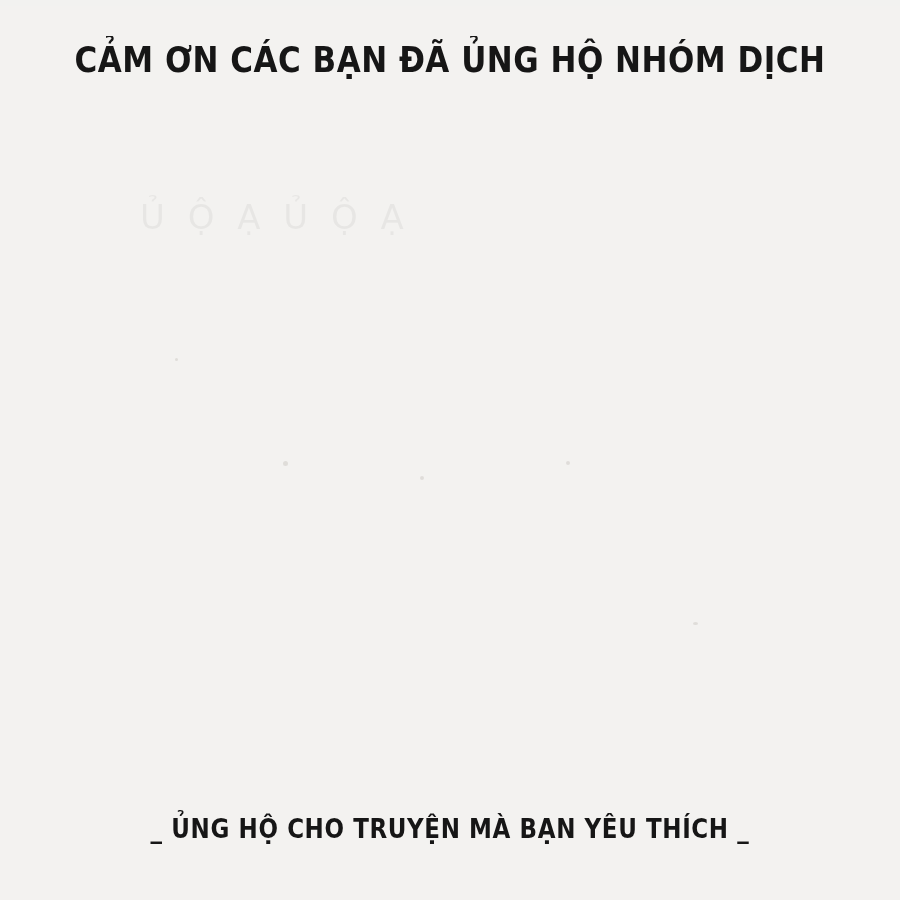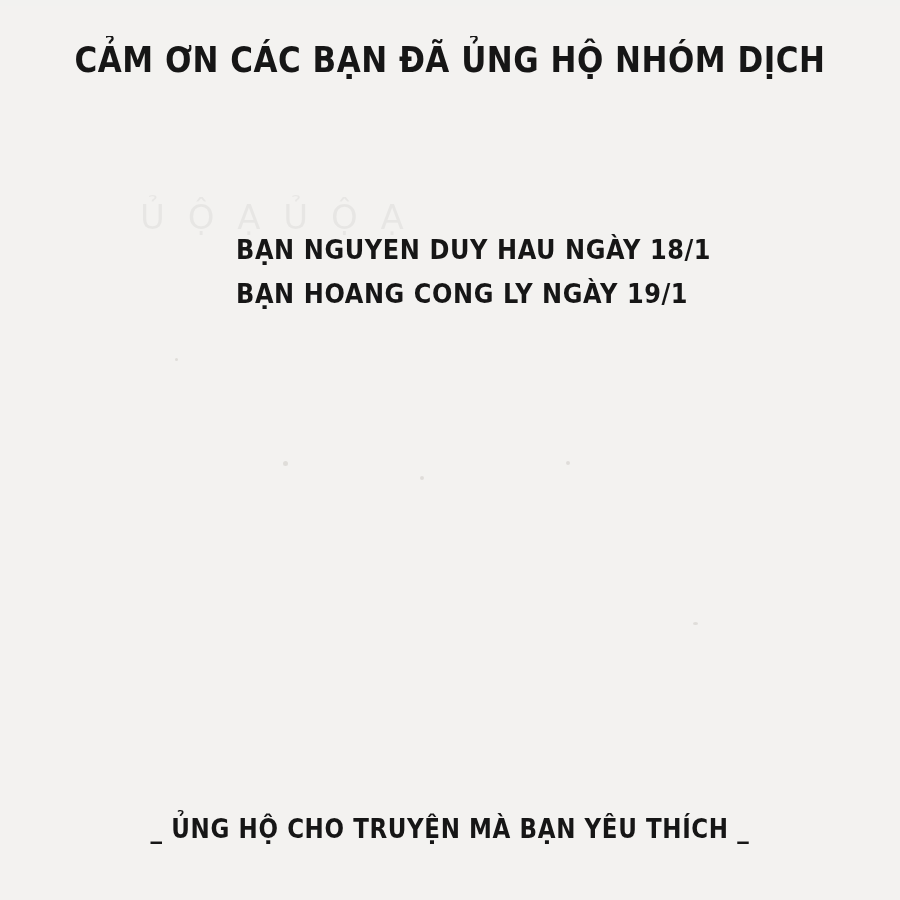--- a/index.html
+++ b/index.html
@@ -99,20 +99,16 @@
   <div class="ghost">Ủ Ộ Ạ Ủ Ộ Ạ</div>
 
   <div class="speck" style="left:283px; top:455px; width:5px; height:5px;"></div>
   <div class="speck" style="left:420px; top:470px; width:4px; height:4px;"></div>
   <div class="speck" style="left:566px; top:455px; width:4px; height:4px;"></div>
   <div class="speck" style="left:693px; top:616px; width:5px; height:3px;"></div>
   <div class="speck" style="left:175px; top:352px; width:3px; height:3px;"></div>
 
   <div class="title">CẢM ƠN CÁC BẠN ĐÃ ỦNG HỘ NHÓM DỊCH</div>
 
-  <div class="credits">
-    <div class="credit-line">BẠN NGUYEN DUY HAU NGÀY 18/1</div>
-    <div class="credit-line">BẠN HOANG CONG LY NGÀY 19/1</div>
-  </div>
 
   <div class="footer">_ ỦNG HỘ CHO TRUYỆN MÀ BẠN YÊU THÍCH _</div>
 
 </div>
 
 </body></html>

